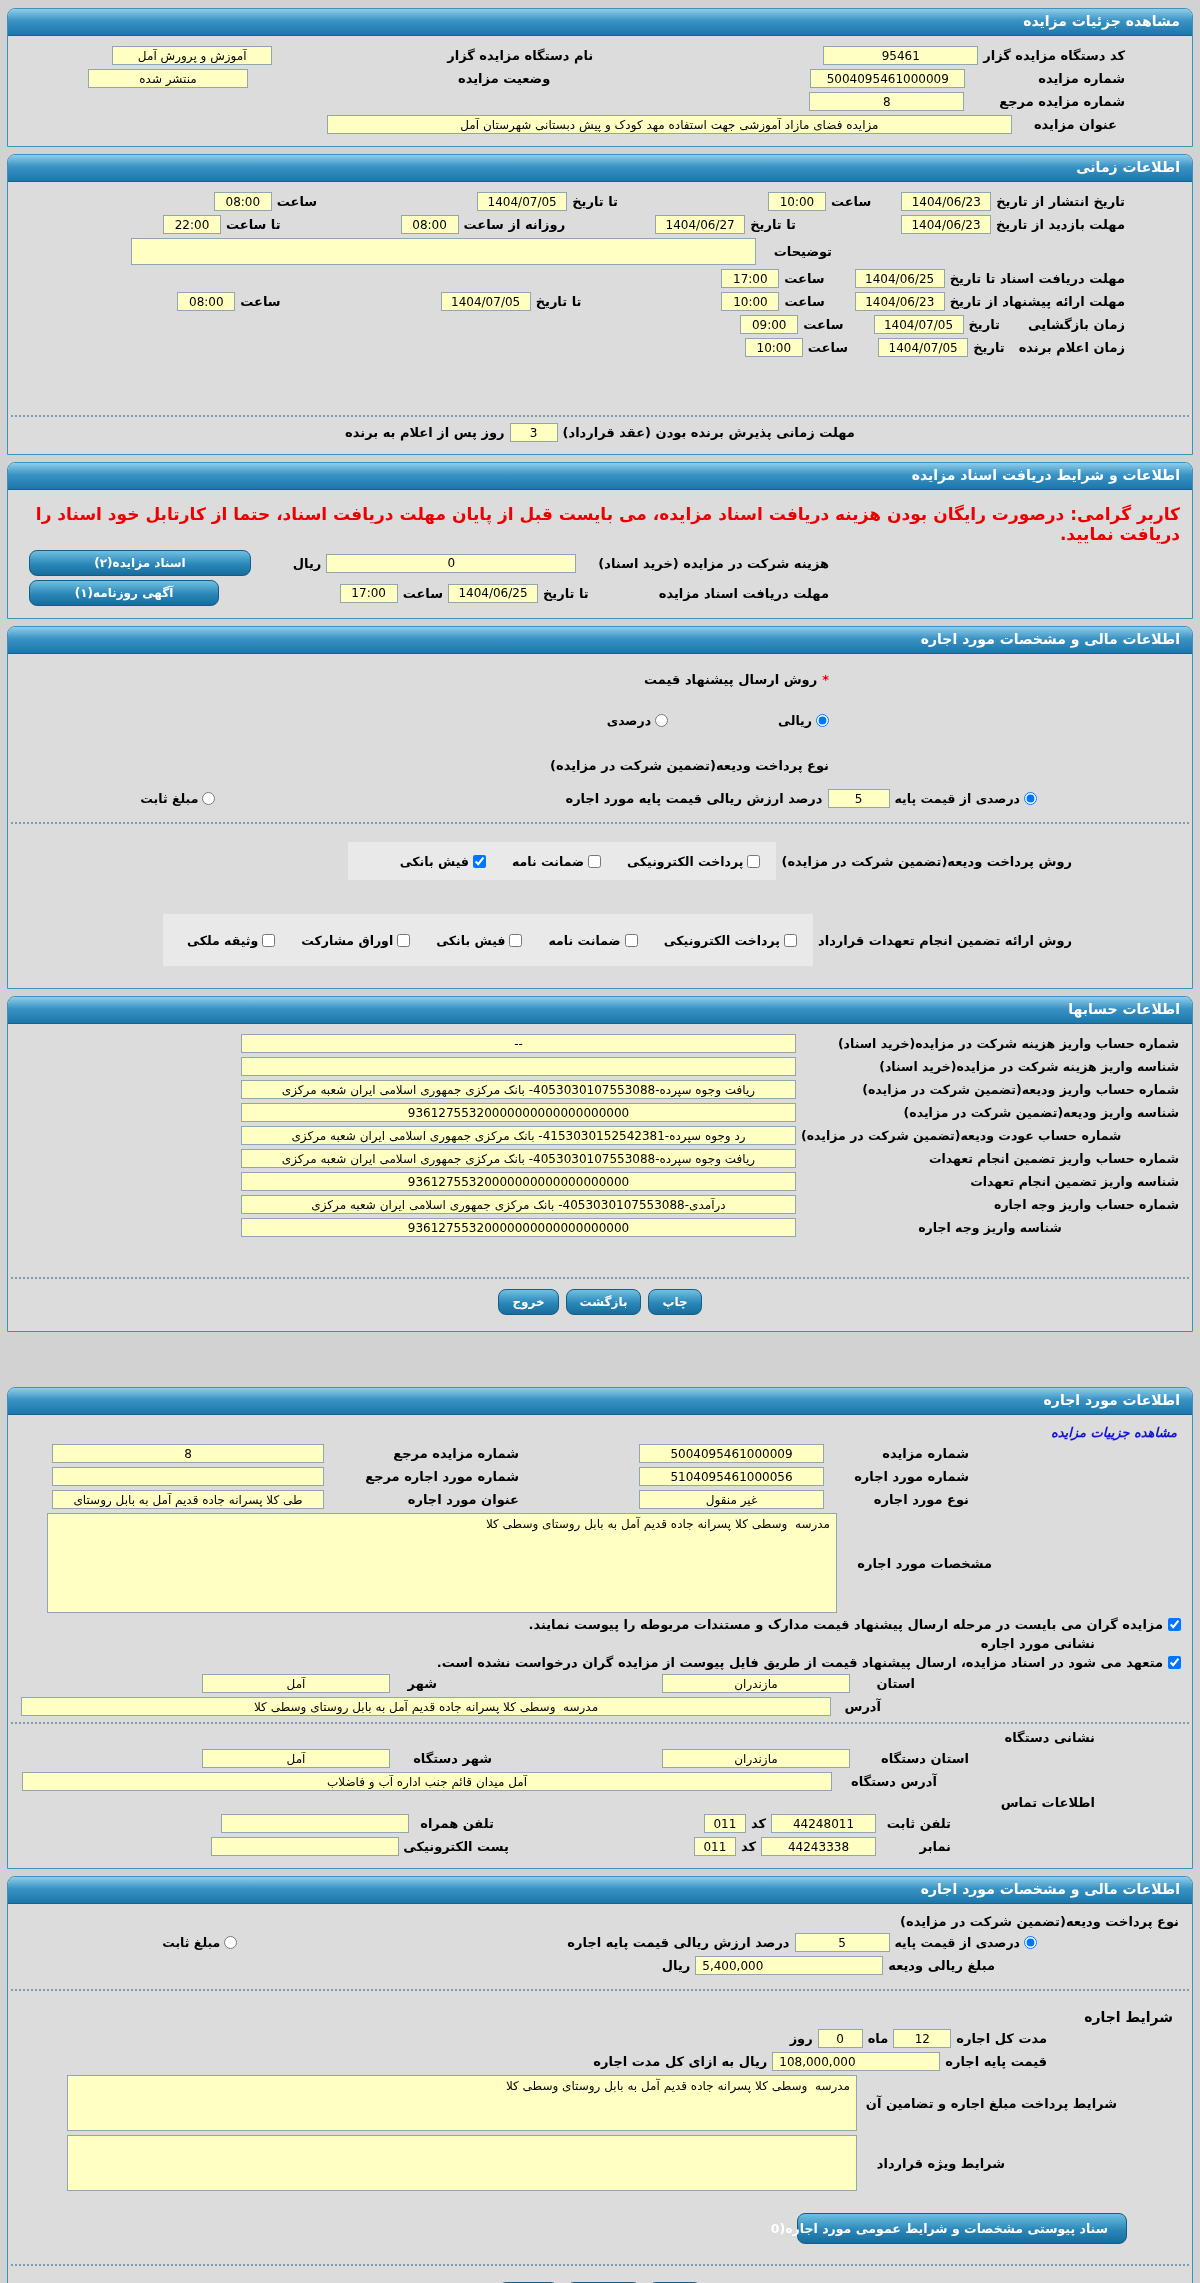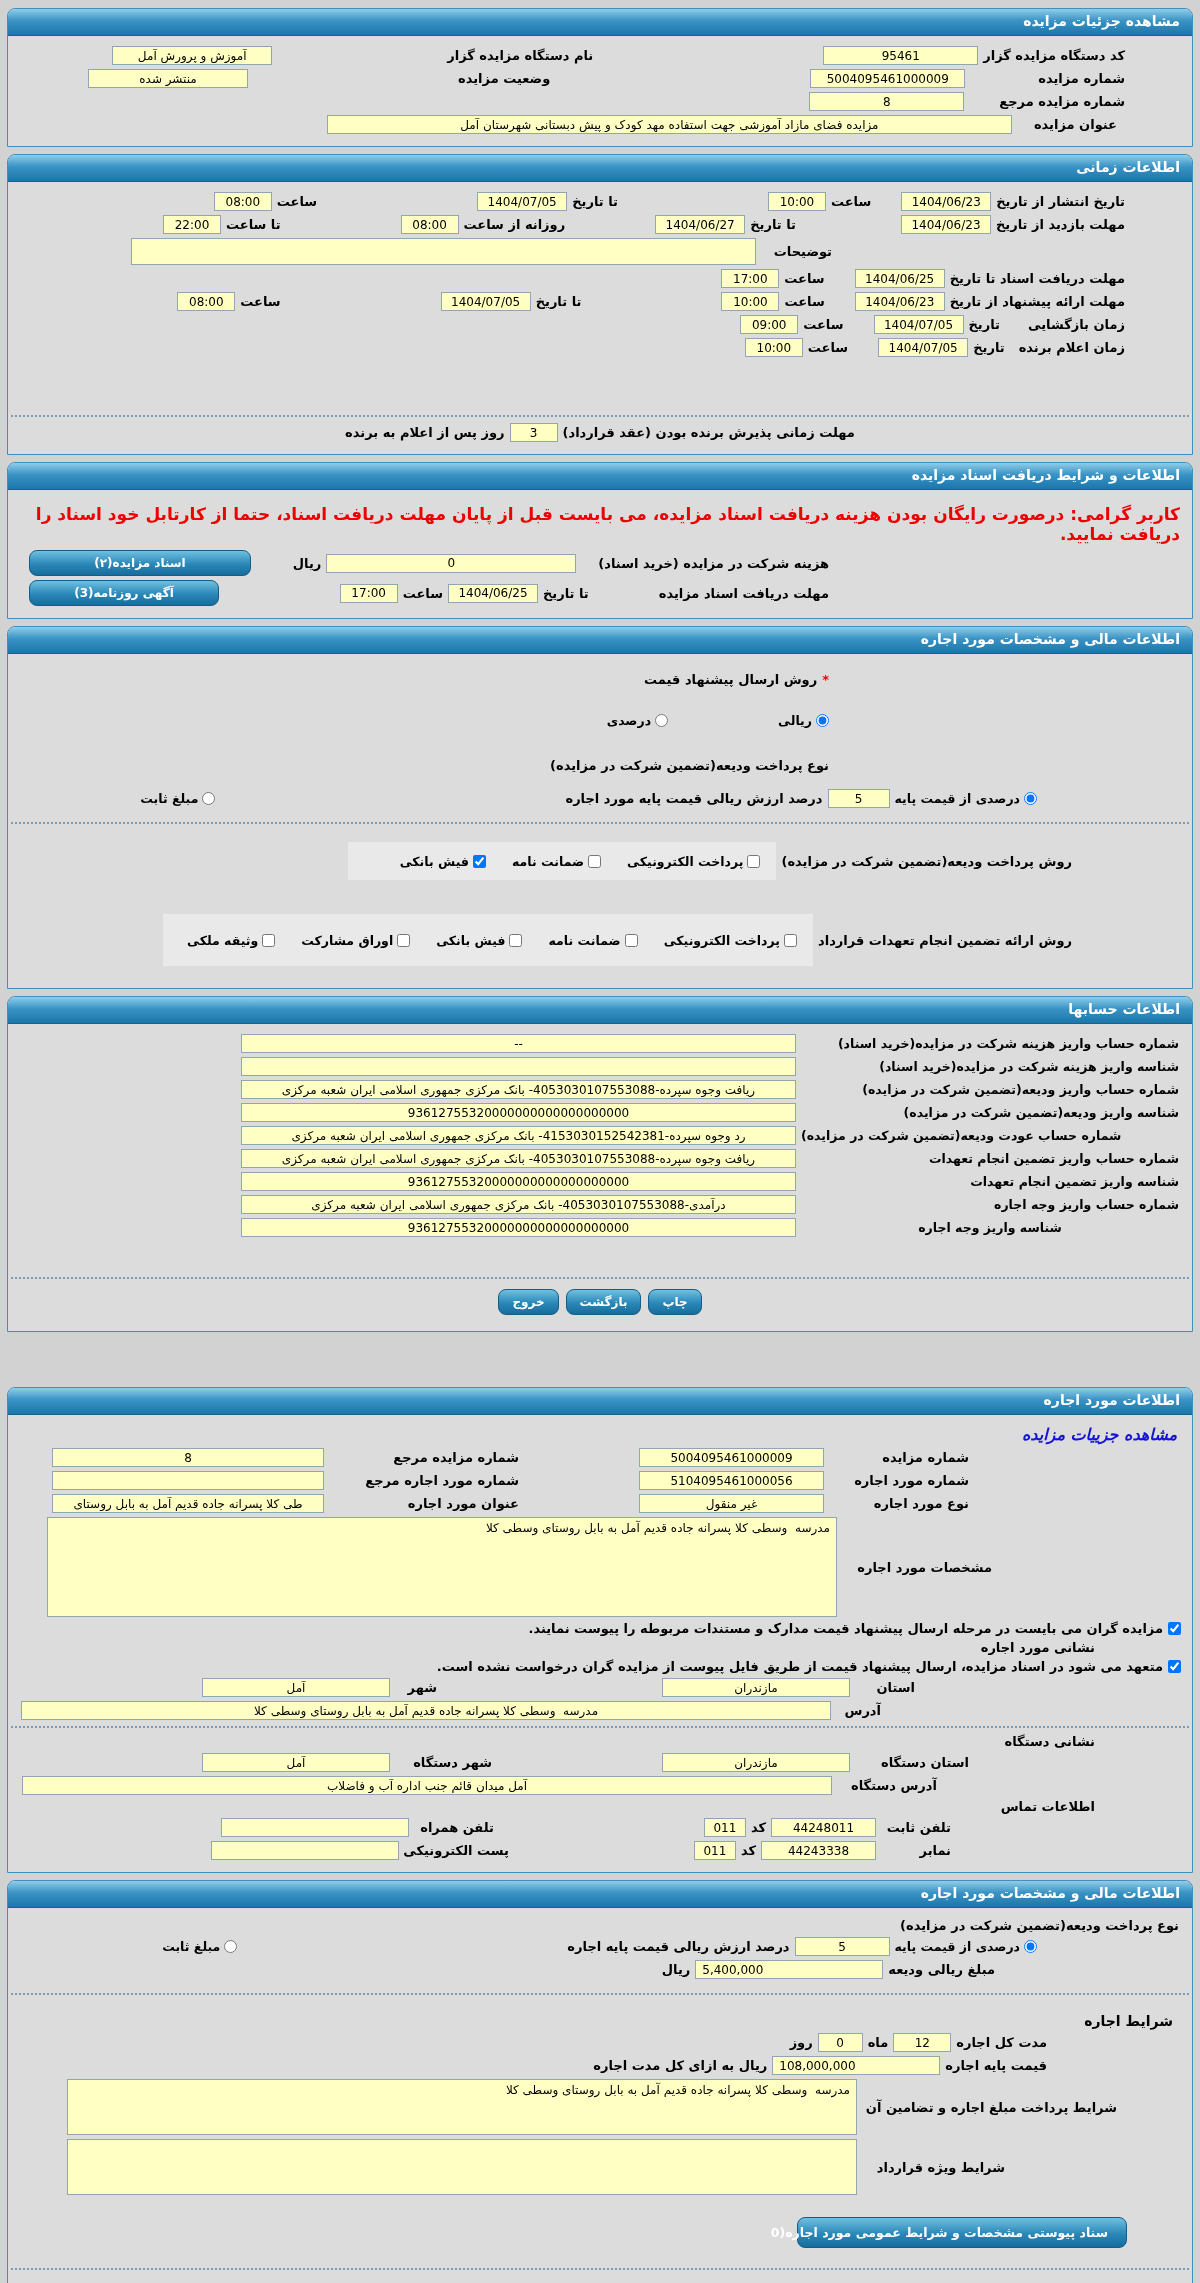--- a/index.html
+++ b/index.html
@@ -46,21 +46,21 @@
   .btn-wide { padding:7px 18px; font-size:12.5px; }
   .btn-row { display:flex; justify-content:center; gap:7px; margin:10px 0 8px; }
   .dotted { border:none; border-top:2px dotted #7a9db5; margin:6px 3px; }
   .warn { color:#ee0000; font-weight:bold; font-size:17px; text-align:right; padding:8px 12px 2px; }
   .band {
     background:#e9e9e9; min-height:38px;
     display:flex; align-items:center; gap:26px;
     padding:8px 16px; margin-left:340px;
   }
   .chk-item { display:flex; align-items:center; gap:4px; font-weight:bold; font-size:12.5px; white-space:nowrap; }
-  .link { color:#1313d6; font-style:italic; font-weight:bold; font-size:16px; text-decoration:none; }
+  .link { color:#1313d6; font-style:italic; font-weight:bold; font-size:13px; text-decoration:none; }
   .star { color:#ee0000; font-weight:bold; }
   input[type=checkbox], input[type=radio] { width:13px; height:13px; margin:0; }
   .center-row { justify-content:center; }
   .sec-gap { height:48px; }
 </style>
 </head>
 <body>
 
 <div style="height:8px"></div>
 
@@ -206,21 +206,21 @@
     </div>
     <div class="row">
       <span class="sp" style="width:358px"></span>
       <span class="lbl">مهلت دریافت اسناد مزایده</span>
       <span class="sp" style="width:60px"></span>
       <span class="lbl">تا تاریخ</span>
       <input class="yf" style="width: 90px;" dir="ltr" readonly="" value="1404/06/25">
       <span class="lbl">ساعت</span>
       <input class="yf" style="width: 58px;" dir="ltr" readonly="" value="17:00">
       <span class="grow"></span>
-      <button class="btn" style="width:190px">آگهی روزنامه(3)</button>
+      <button class="btn" style="width:190px">آگهی روزنامه(۱)</button>
       <span class="sp" style="width:16px"></span>
     </div>
   </div>
 </div>
 
 <div class="sec">
   <div class="sec-h">اطلاعات مالی و مشخصات مورد اجاره</div>
   <div class="body" style="padding-top:14px">
     <div class="row">
       <span class="sp" style="width:358px"></span>

